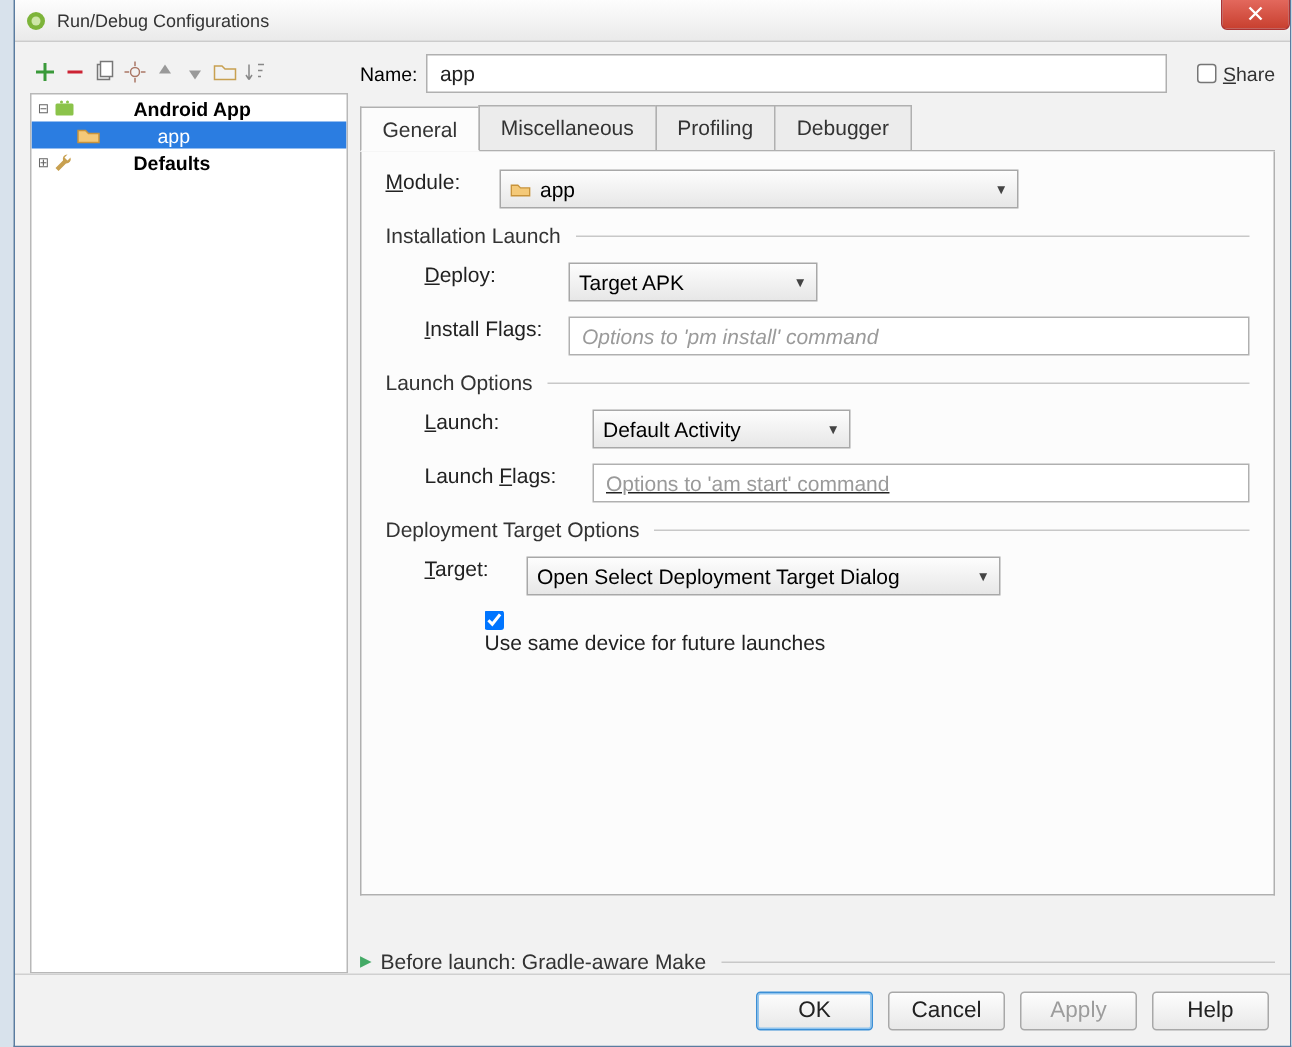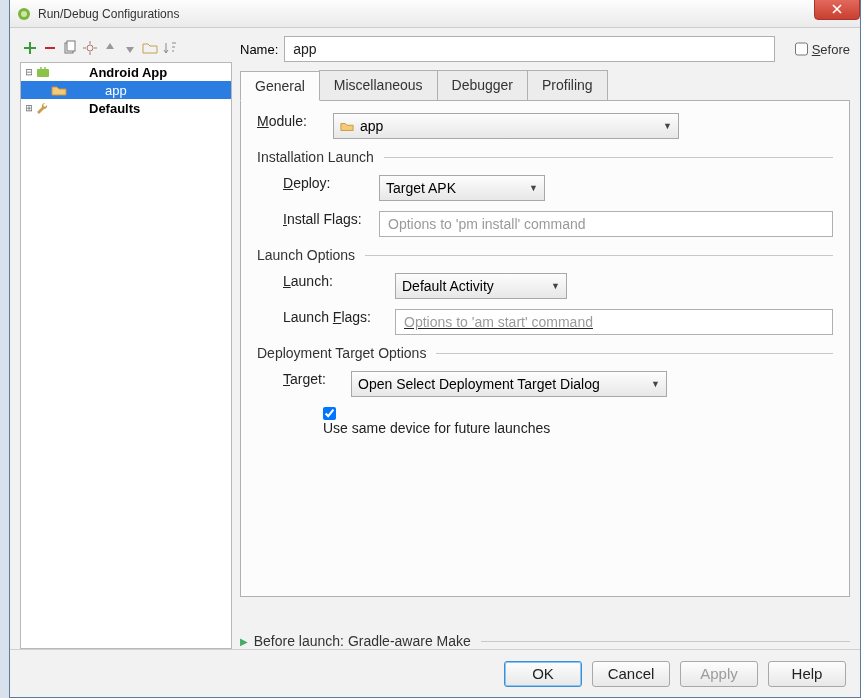--- a/index.html
+++ b/index.html
@@ -208,29 +208,29 @@
       </div>
     </div>
 
     <div class="right-panel">
       <div class="name-row">
         <label><span class="ul">N</span><span>ame:</span></label>
         <input class="txt" value="app" style="">
         <label class="share">
           <input type="checkbox" style="">
           <span class="ul">S</span>
-            <span>efore</span>
+            <span>hare</span>
         </label>
       </div>
 
       <div class="tabs">
         <div class="tab active">General</div>
         <div class="tab">Miscellaneous</div>
+        <div class="tab">Profiling</div>
         <div class="tab">Debugger</div>
-        <div class="tab">Profiling</div>
       </div>
 
       <div class="tab-body">
         <div class="form-row">
           <label style="width:76px"><span class="ul">M</span>odule:</label>
           <div class="combo" style="width:346px">
             <span style="display:flex;align-items:center;gap:6px">
               <span style="width:14px;height:12px">
                   <svg viewBox="0 0 16 14">
                     <path d="M1 4h5l2 2h7v6H1z" fill="#f4c978" stroke="#c8933a"></path>
@@ -249,21 +249,21 @@
         <div class="indent">
           <div class="form-row">
             <label style="width:96px"><span class="ul">D</span>eploy:</label>
             <div class="combo" style="width:166px">
               <span>Target APK</span>
               <span class="arrow">▼</span>
             </div>
           </div>
           <div class="form-row">
             <label style="width:96px"><span class="ul">I</span>nstall Flags:</label>
-            <input class="txt" style="flex: 1 1 0%;" placeholder="Options to 'pm install' command">
+            <input class="txt" style="flex: 1 1 0%; font-style: italic;" placeholder="Options to 'pm install' command">
           </div>
         </div>
 
         <div class="section-head">
           <span>Launch Options</span>
             <div class="line"></div>
         </div>
         <div class="indent">
           <div class="form-row">
             <label style="width:112px"><span class="ul">L</span>aunch:</label>

